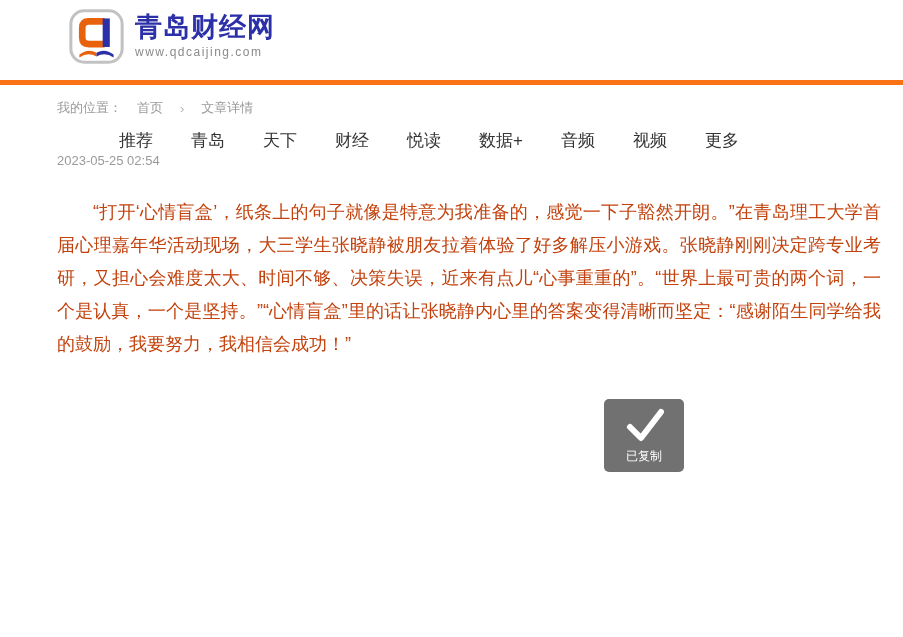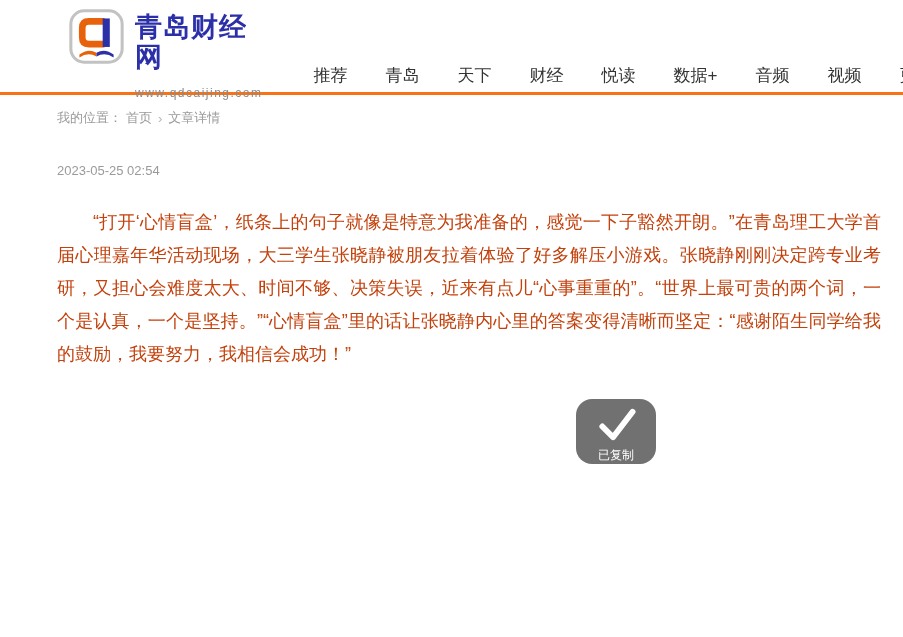--- a/index.html
+++ b/index.html
@@ -5,74 +5,75 @@
   * { margin:0; padding:0; box-sizing:border-box; }
   html,body { background:#fff; }
   body {
     width:903px; height:637px; position:relative; overflow:hidden;
     font-family:"Liberation Sans","DejaVu Sans",sans-serif;
     color:#3f3f3f;
   }
 
   
   .header {
-    height:95px; width:100%;
-    border-bottom:3px solid #f97316;
+    height:85px; width:100%;
+    border-bottom:5px solid #f97316;
     display:flex; align-items:flex-start;
     padding-left:68px;
+    flex-direction:column;
   }
   .logo { display:flex; align-items:flex-start; margin-top:8px; cursor:pointer; }
   .logo-icon { width:57px; height:57px; flex:0 0 auto; }
   .logo-text { margin-left:10px; margin-top:4px; }
   .site-name {
     font-size:27px; font-weight:bold; color:#2b2fa8;
     letter-spacing:1px; line-height:30px;
   }
   .site-url {
-    font-size:12px; color:#8a8a8a; letter-spacing:1.5px; margin-top:14px;
+    font-size:12px; color:#8a8a8a; letter-spacing:1.5px; margin-top:3px;
   }
 
   .nav {
     display:flex; align-items:center;
     margin-left:32px; margin-top:24px;
     list-style:none;
   }
   .nav-item {
     font-size:17px; color:#333; cursor:pointer;
     padding:0 19px; white-space:nowrap; display:flex; align-items:flex-start;margin-top:40px;
   }
 
   
   .breadcrumb {
     margin:14px 0 0 57px;
     font-size:13px; color:#9a9a9a;
-    display:flex; align-items:center; gap:4px;
+    display:flex; align-items:center; gap:15px;
   }
   .breadcrumb .crumb-link { cursor:pointer; }
   .breadcrumb .sep { color:#b5b5b5; padding:0 2px; }
 
   
   .article { margin:36px 22px 0 57px; width:824px; }
   .article-title {
     font-size:23px; font-weight:400; color:#333; line-height:32px;
     letter-spacing:0.5px;
   }
   .article-date { margin-top:17px; font-size:13px; color:#9a9a9a; }
   .article-body { margin-top:28px; }
   .article-body p {
     font-size:18px; line-height:33px; color:#c2410c;
     text-align:justify; text-indent:2em; margin-bottom:24px;
   }
 
   
   .toast {
-    position:absolute; left:576px; top:399px;
-    width:80px; height:65px;
+    position:absolute; left:604px; top:399px;
+    width:80px; height:73px;
     background:rgba(82,82,82,0.82);
-    border-radius:16px;
+    border-radius:5px;
     display:flex; flex-direction:column; align-items:center;
     z-index:10;
   }
   .toast svg { margin-top:6px; }
   .toast-label { color:#fff; font-size:12px; margin-top:1px; }
 </style>
 </head>
 <body>
 
 <div class="header">

